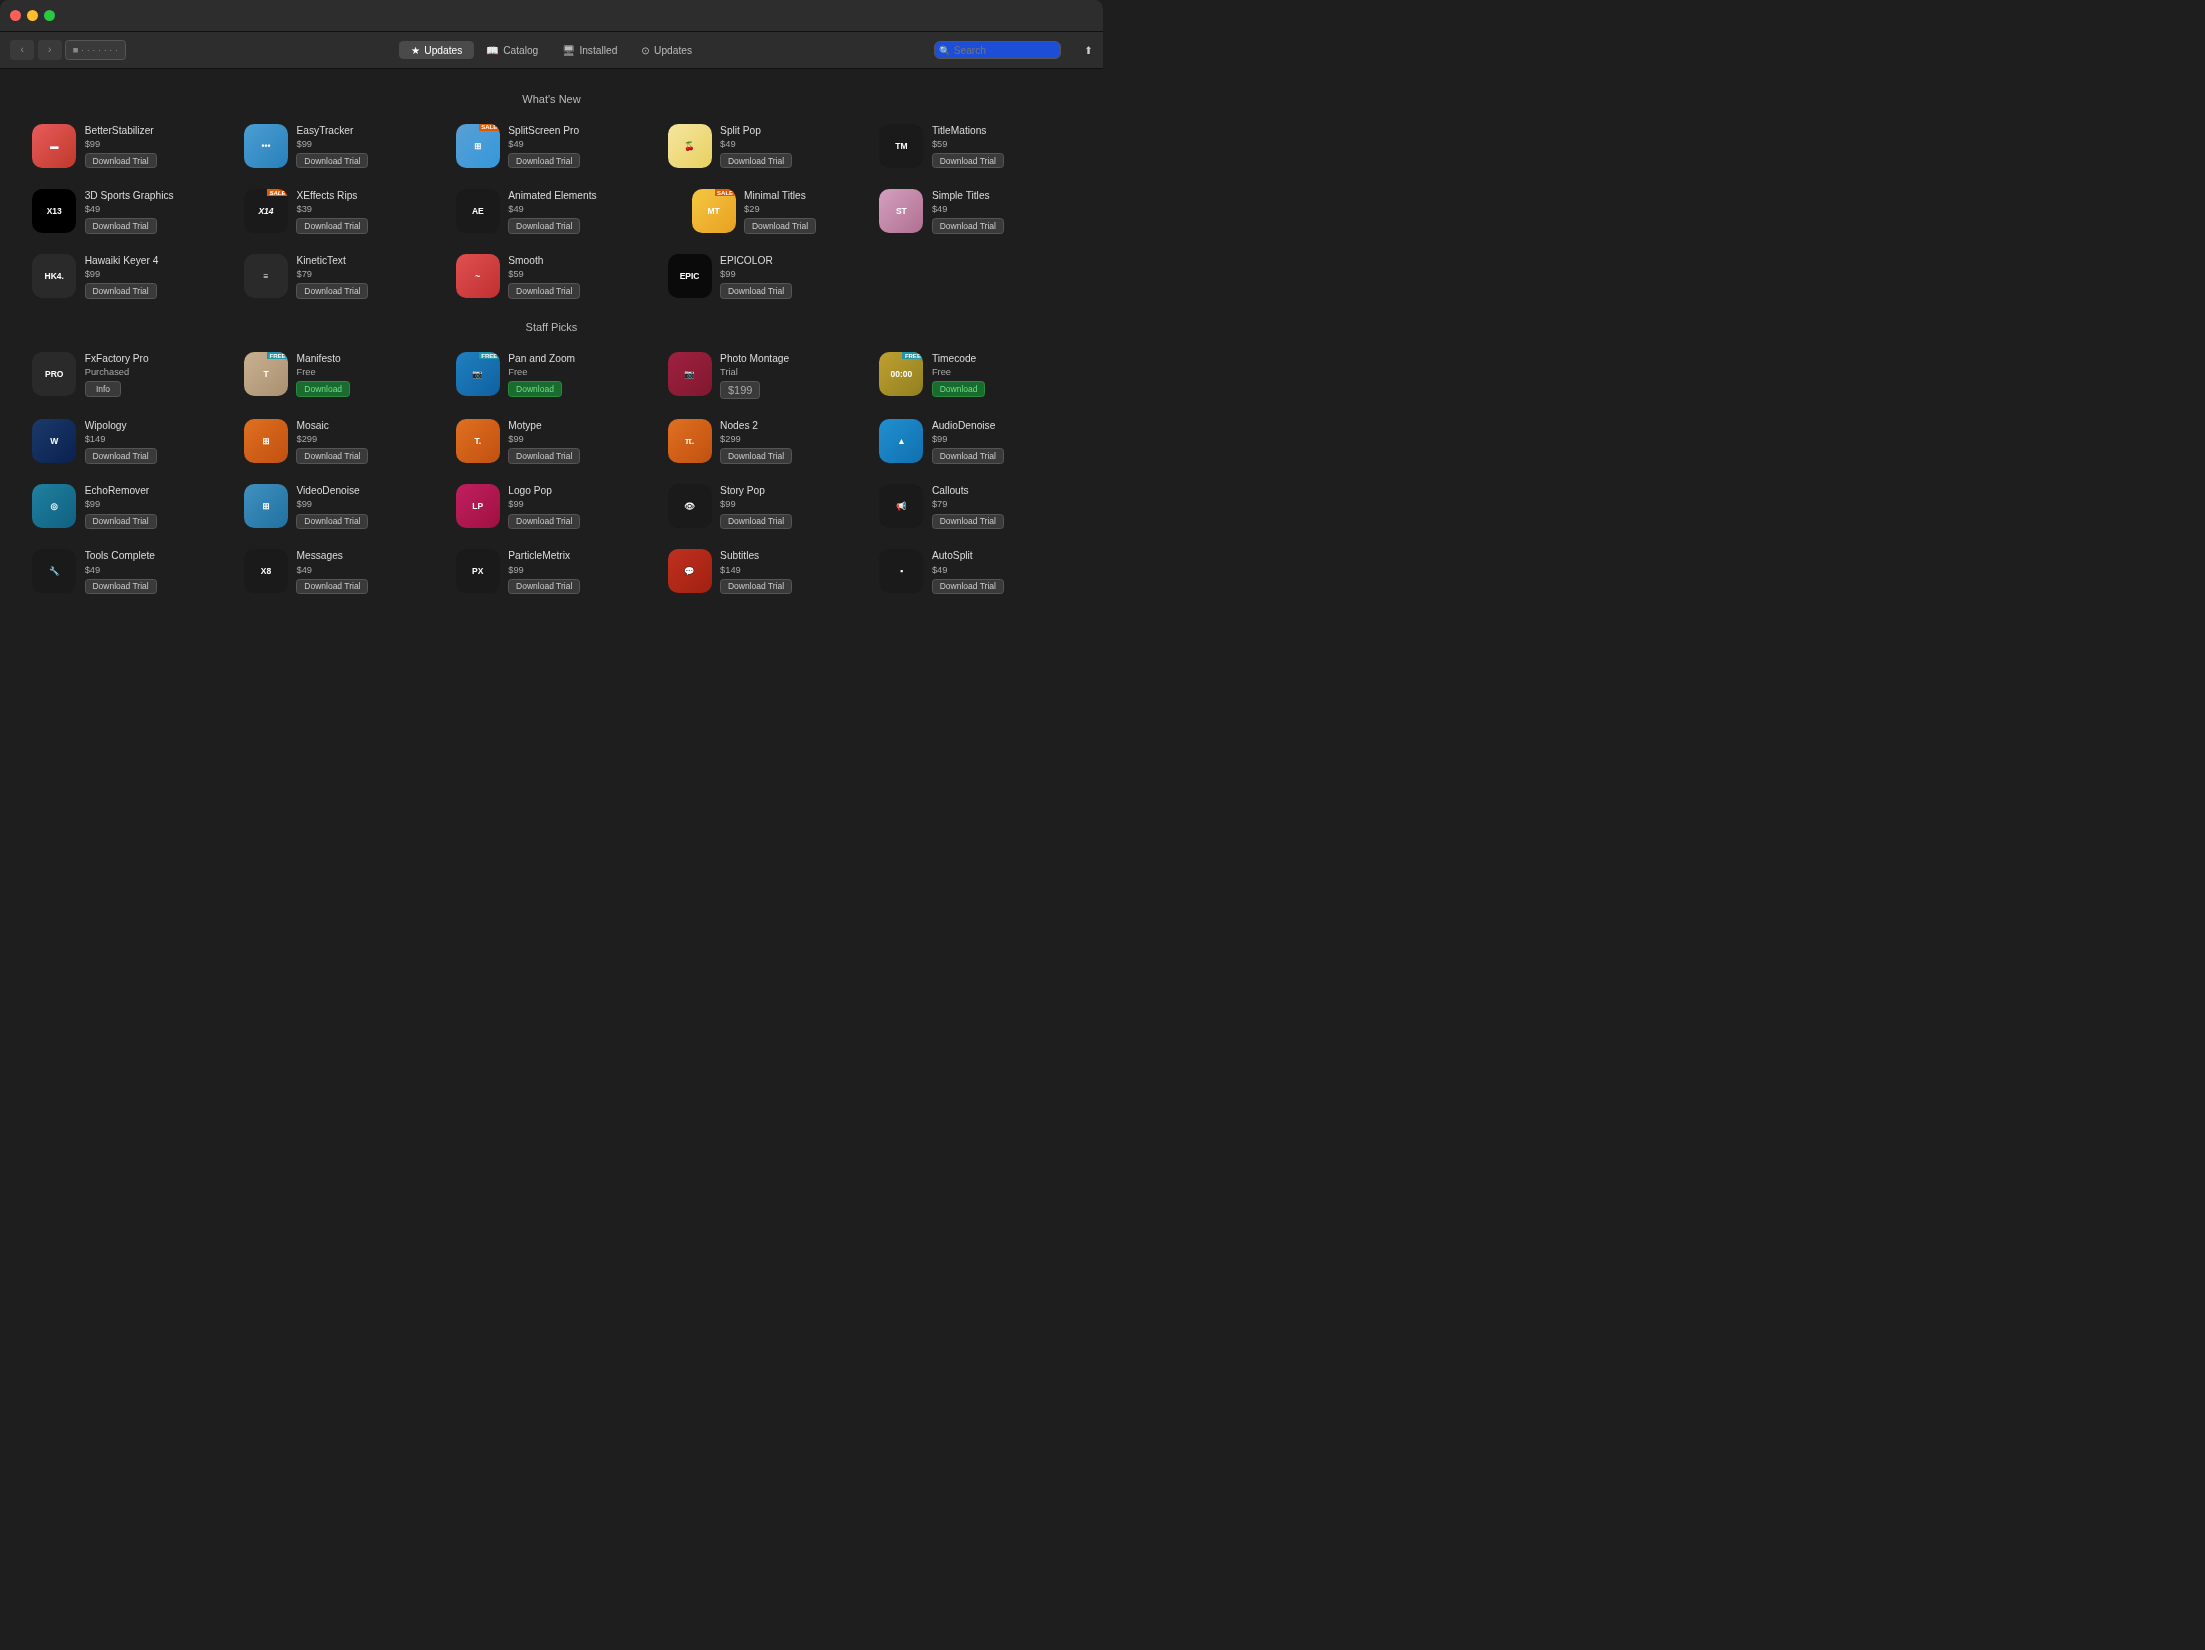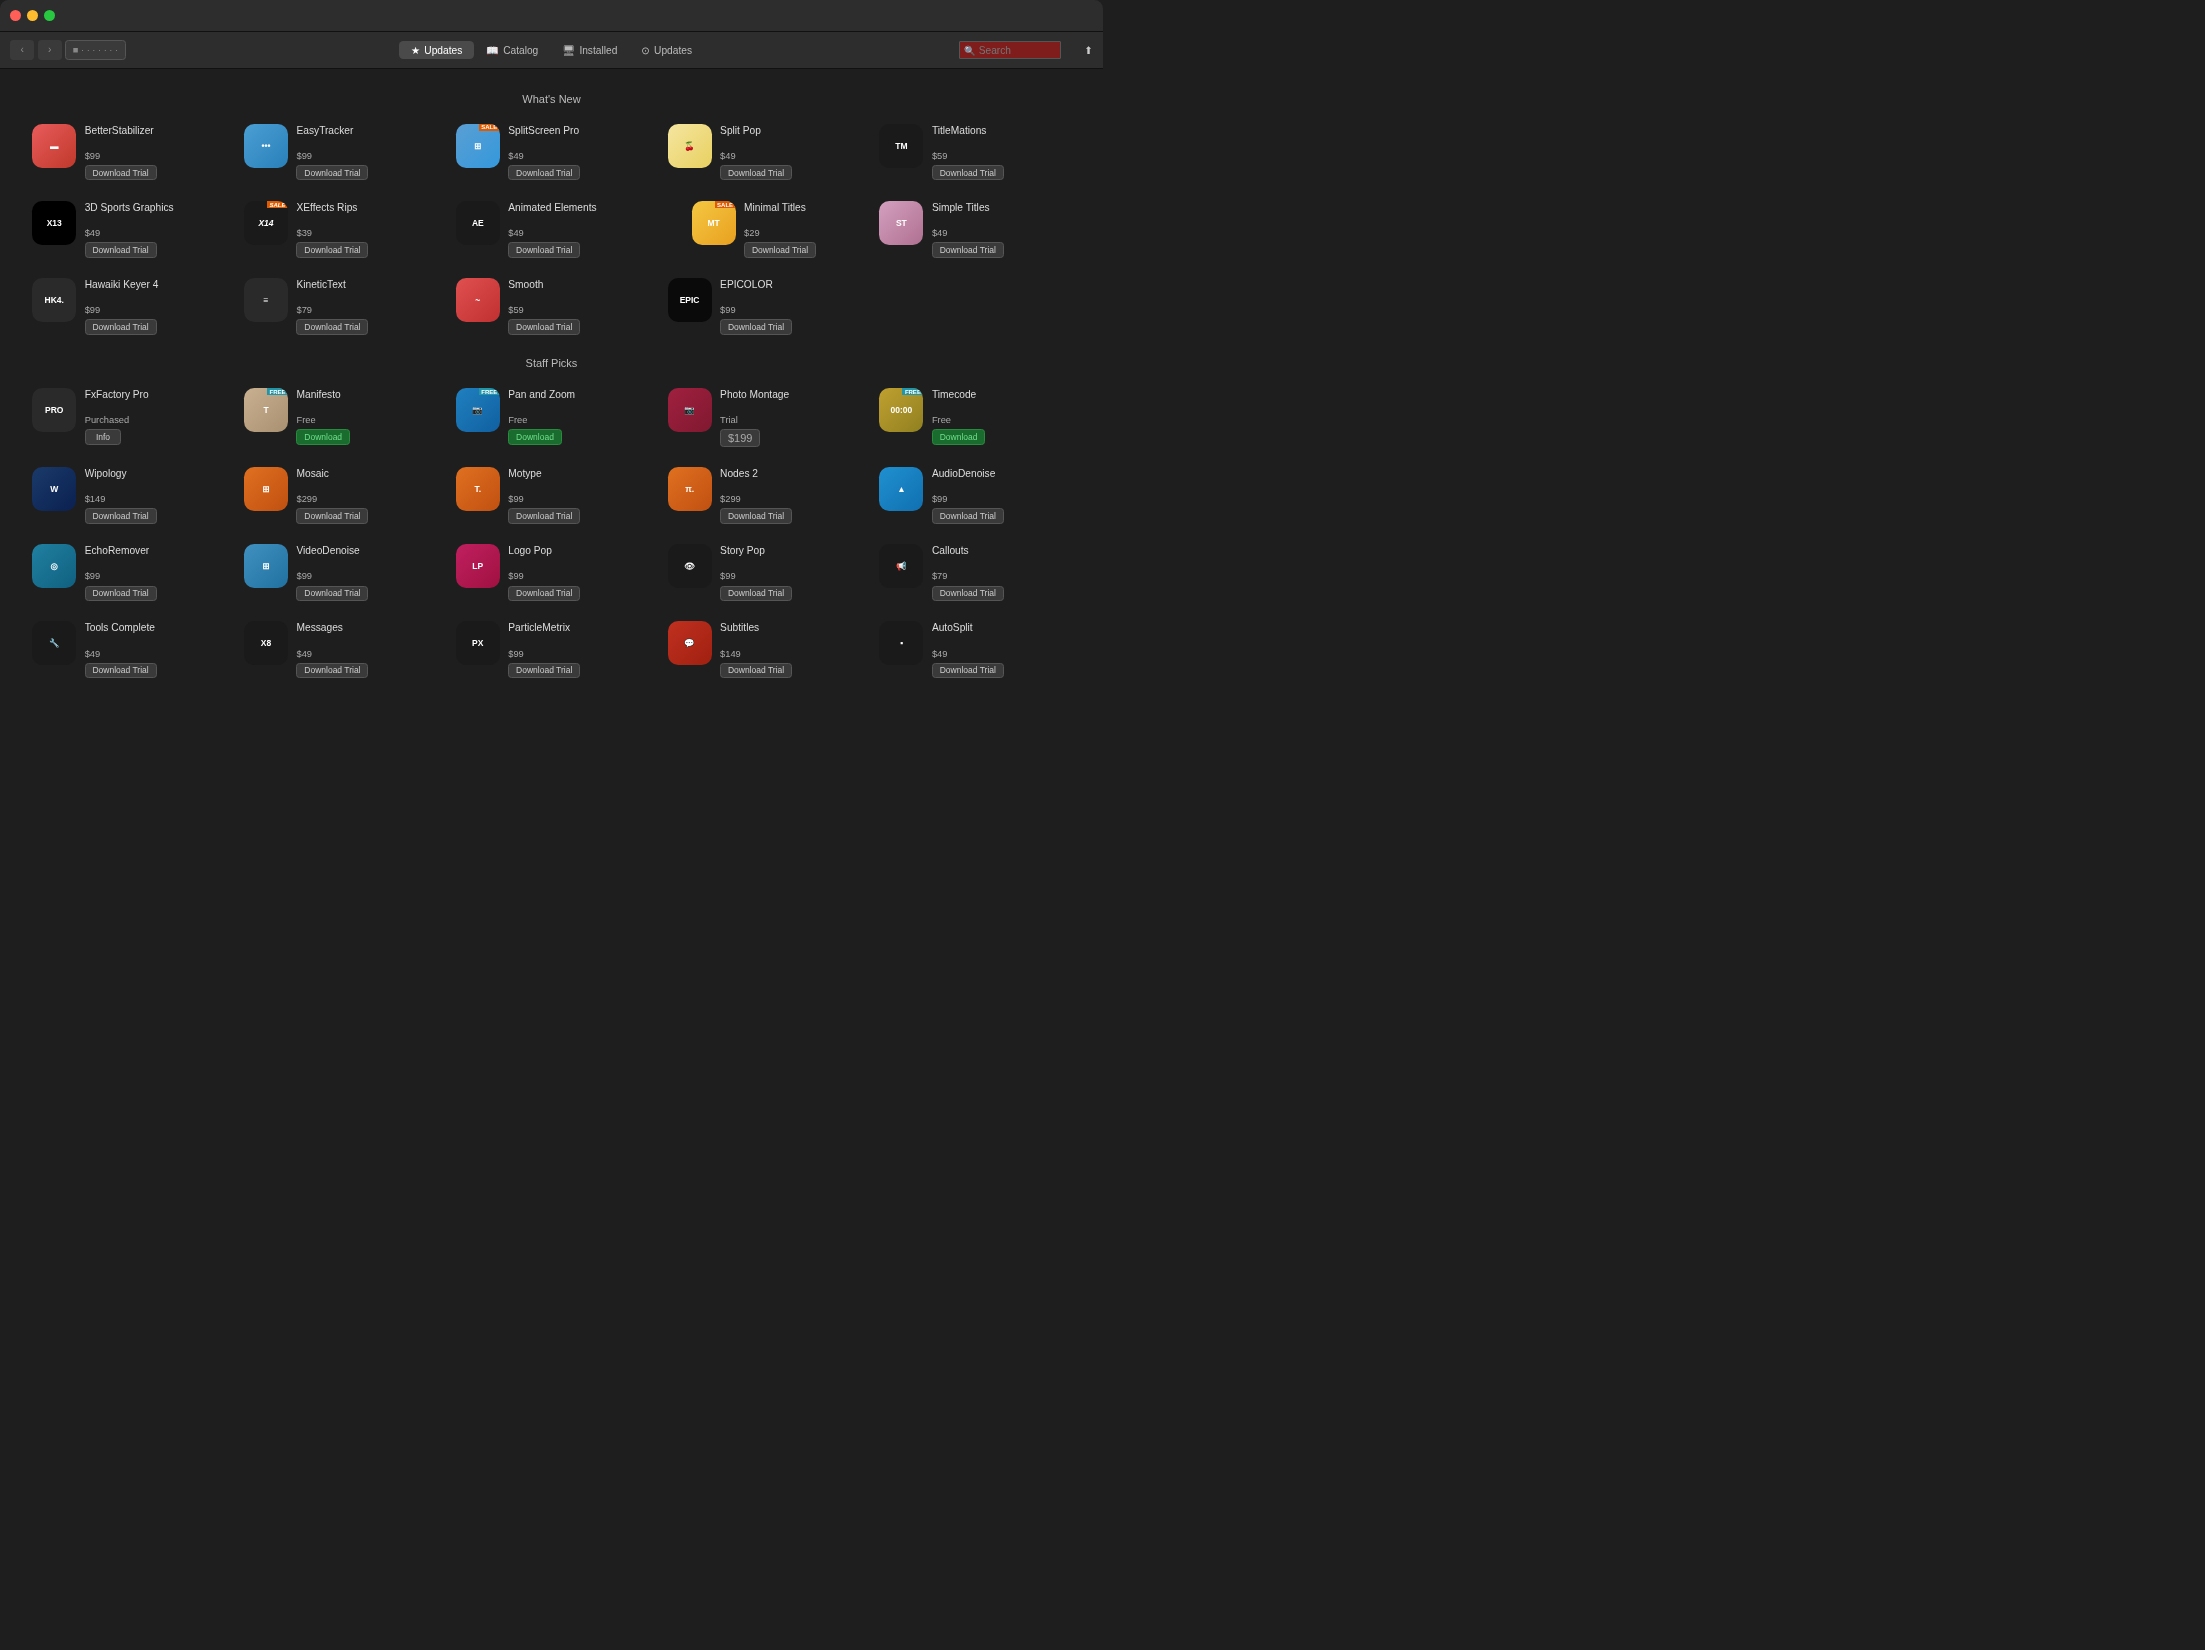--- a/index.html
+++ b/index.html
@@ -69,27 +69,27 @@
       background: #4a4a4a;
       color: #fff;
     }
     .toolbar-search {
       position: absolute;
       right: 42px;
       display: flex;
       align-items: center;
     }
     .search-input {
-      background: #7f1d1d;
+      background: #1d4ed8;
       border: 0.8px solid #555;
-      border-radius: 1px;
+      border-radius: 6px;
       color: #ccc;
       padding: 2.5px 6.8px 2.5px 18.7px;
       font-size: 10.2px;
-      width: 102px;
+      width: 127px;
       outline: none;
     }
     .search-icon-wrap {
       position: absolute;
       left: 5.1px;
       color: #888;
       font-size: 9.3px;
     }
     .content {
       padding: 8.5px 25.4px 17px;
@@ -134,21 +134,21 @@
     }
     .app-name {
       color: #ddd;
       font-size: 10.2px;
       font-weight: 500;
       line-height: 1.3;
     }
     .app-price {
       color: #aaa;
       font-size: 9.3px;
-      margin-top: 14px;
+      margin-top: 2px;
       margin-bottom: 4.2px;
     }
     .btn-download {
       background: #3a3a3a;
       border: 0.8px solid #555;
       color: #ccc;
       font-size: 8.5px;
       padding: 1.7px 6.8px;
       border-radius: 3.4px;
       cursor: pointer;

